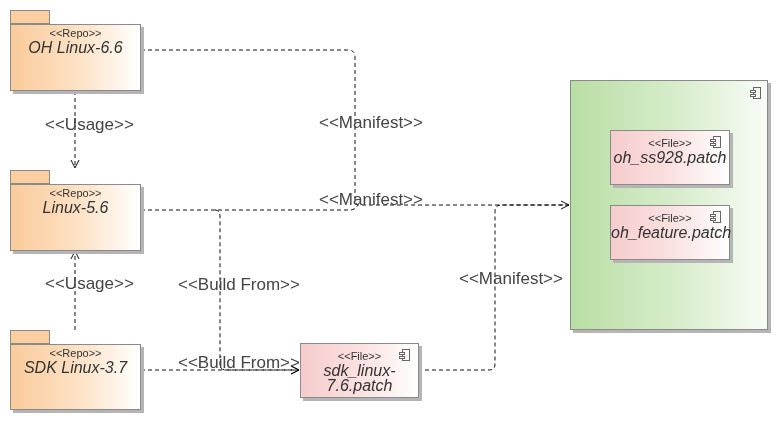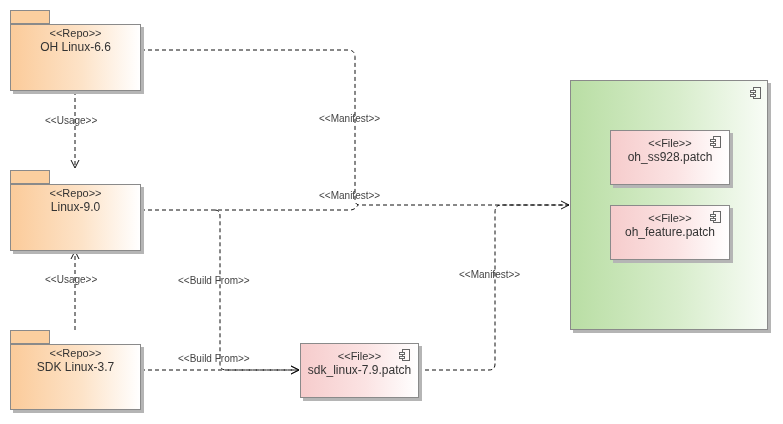--- a/index.html
+++ b/index.html
@@ -6,34 +6,34 @@
     body { width: 783px; height: 424px; position: relative; overflow: hidden;
            font-family: "Liberation Sans", sans-serif; color: #222; }
     #canvas { position: absolute; left: 0; top: 0; width: 783px; height: 424px; }
     .node { position: absolute; box-sizing: border-box; }
     .pkg-tab { position: absolute; height: 14px; width: 40px;
                background: #fbcf9f; border: 1px solid #8a8a8a; box-sizing: border-box; }
     .pkg-body { position: absolute; box-sizing: border-box; border: 1px solid #8a8a8a;
                 background: linear-gradient(to right, #fbcb9a 0%, #fde3c8 55%, #ffffff 100%);
                 box-shadow: 3px 3px 0 #b5b5b5; text-align: center; }
     .stereo { font-size: 11px; color: #333; display: block; line-height: 13px; }
-    .title { font-size: 12px; color: #333; display: block; line-height: 15px; }
+    .title { font-size: 16px; color: #333; display: block; line-height: 15px; font-style: italic; }
     .file { box-sizing: border-box; border: 1px solid #8a8a8a;
             background: linear-gradient(to right, #f6cccc 0%, #fbe3e3 55%, #ffffff 100%);
             box-shadow: 3px 3px 0 #b5b5b5; text-align: center; }
     .dir { box-sizing: border-box; border: 1px solid #8a8a8a;
            background: linear-gradient(to right, #b9dea4 0%, #d8edcc 55%, #f8fcf6 100%);
            box-shadow: 3px 3px 0 #b5b5b5; text-align: center; }
     .comp-icon { position: absolute; width: 8px; height: 12px; border: 1px solid #666;
                  box-sizing: border-box; background: transparent; }
     .comp-icon::before, .comp-icon::after { content: ""; position: absolute; left: -4px;
                  width: 6px; height: 3px; border: 1px solid #666; box-sizing: border-box; background: #fff; }
     .comp-icon::before { top: 2px; }
     .comp-icon::after { top: 6px; }
-    .lbl { position: absolute; font-size: 10px; color: #444; white-space: nowrap; }
+    .lbl { position: absolute; font-size: 17px; color: #444; white-space: nowrap; }
     svg { position: absolute; left: 0; top: 0; }
   </style>
 </head>
 <body>
 
 <div id="canvas">
 
   <svg width="783" height="424">
     <defs>
       <marker id="arr" markerWidth="10" markerHeight="10" refX="9" refY="5" orient="auto" markerUnits="userSpaceOnUse">
@@ -63,36 +63,36 @@
     <div class="pkg-body" style="left:0;top:14px;width:131px;height:67px;padding-top:2px;">
       <span class="stereo">&lt;&lt;Repo&gt;&gt;</span>
       <span class="title">OH Linux-6.6</span>
     </div>
   </div>
 
   <div class="node" style="left:10px;top:170px;width:131px;height:81px;">
     <div class="pkg-tab" style="left:0;top:0;"></div>
     <div class="pkg-body" style="left:0;top:14px;width:131px;height:67px;padding-top:2px;">
       <span class="stereo">&lt;&lt;Repo&gt;&gt;</span>
-      <span class="title">Linux-9.0</span>
+      <span class="title">Linux-5.6</span>
     </div>
   </div>
 
   <div class="node" style="left:10px;top:330px;width:131px;height:80px;">
     <div class="pkg-tab" style="left:0;top:0;"></div>
     <div class="pkg-body" style="left:0;top:14px;width:131px;height:66px;padding-top:2px;">
       <span class="stereo">&lt;&lt;Repo&gt;&gt;</span>
       <span class="title">SDK Linux-3.7</span>
     </div>
   </div>
 
   <div class="node file" style="left:300px;top:343px;width:119px;height:55px;padding-top:6px;">
     <span class="comp-icon" style="right:8px;top:5px;"></span>
     <span class="stereo">&lt;&lt;File&gt;&gt;</span>
-    <span class="title">sdk_linux-7.9.patch</span>
+    <span class="title">sdk_linux-7.6.patch</span>
   </div>
 
   <div class="node dir" style="left:570px;top:80px;width:198px;height:250px;padding-top:6px;">
     <span class="comp-icon" style="right:6px;top:6px;"></span>
   </div>
 
   <div class="node file" style="left:610px;top:130px;width:120px;height:55px;padding-top:6px;">
     <span class="comp-icon" style="right:8px;top:5px;"></span>
     <span class="stereo">&lt;&lt;File&gt;&gt;</span>
     <span class="title">oh_ss928.patch</span>

